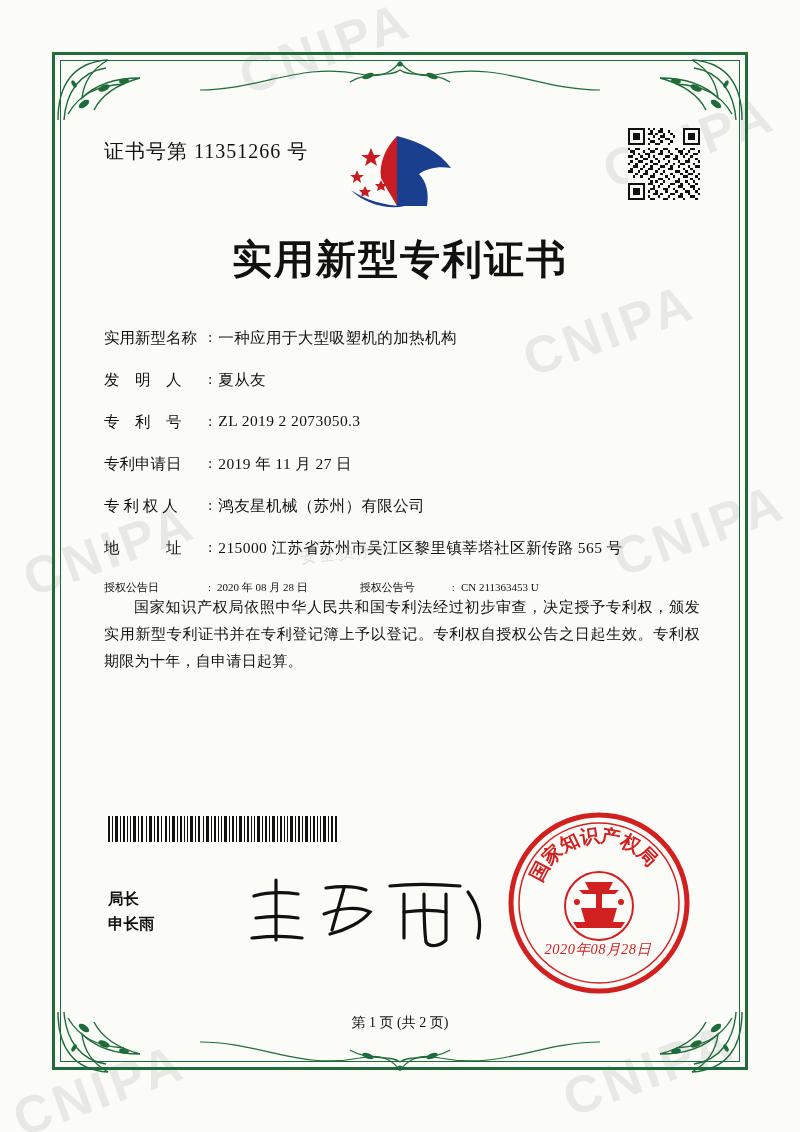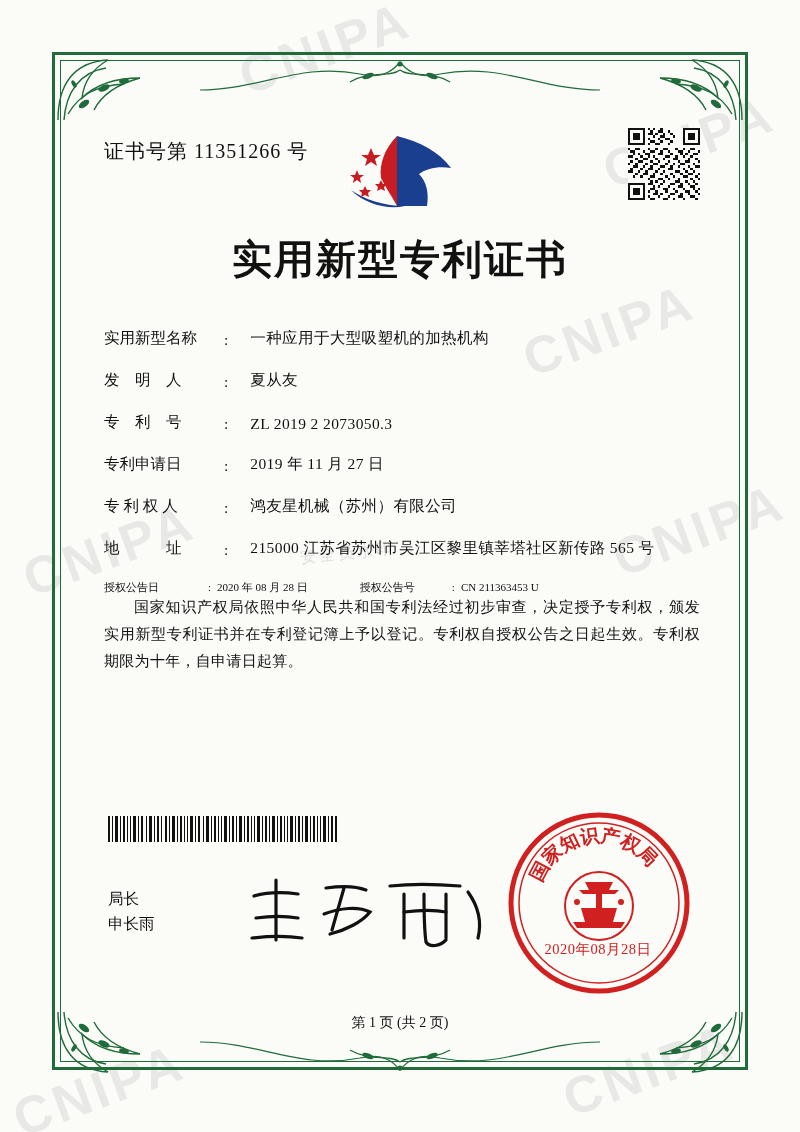--- a/index.html
+++ b/index.html
@@ -124,25 +124,24 @@
     font-family: "DejaVu Serif", "Liberation Serif", serif;
   }
 
   .fields {
     position: absolute;
     top: 268px; left: 44px;
     width: 600px;
   }
   .field {
     display: flex;
-    align-items: flex-end;
+    align-items: flex-start;
     margin-bottom: 21px;
     font-size: 15.5px;
     color: #111;
-    gap: 16px;
   }
   .f-label {
     width: 104px;
     flex: none;
     letter-spacing: 0px;
     white-space: nowrap;
   }
   .f-colon { margin-right: 6px; }
   .f-value { flex: 1; letter-spacing: 0.4px; }
 
@@ -179,20 +178,21 @@
     top: 756px; left: 48px;
     width: 230px; height: 26px;
   }
 
   .signer {
     position: absolute;
     top: 826px; left: 48px;
     font-size: 15.5px;
     line-height: 25px;
     color: #111;
+    font-weight: bold;
   }
 
   .handwriting {
     position: absolute;
     top: 812px; left: 180px;
     width: 260px; height: 80px;
   }
 
   .seal {
     position: absolute;
@@ -200,20 +200,21 @@
     width: 186px; height: 186px;
   }
   .seal-date {
     position: absolute;
     top: 880px; right: 62px;
     width: 160px;
     text-align: center;
     font-size: 14.5px;
     color: #d02020;
     letter-spacing: 0.5px;
+    font-style: italic;
   }
 
   .page-no {
     position: absolute;
     bottom: 30px; left: 0; width: 100%;
     text-align: center;
     font-size: 14px;
     color: #111;
   }
 

